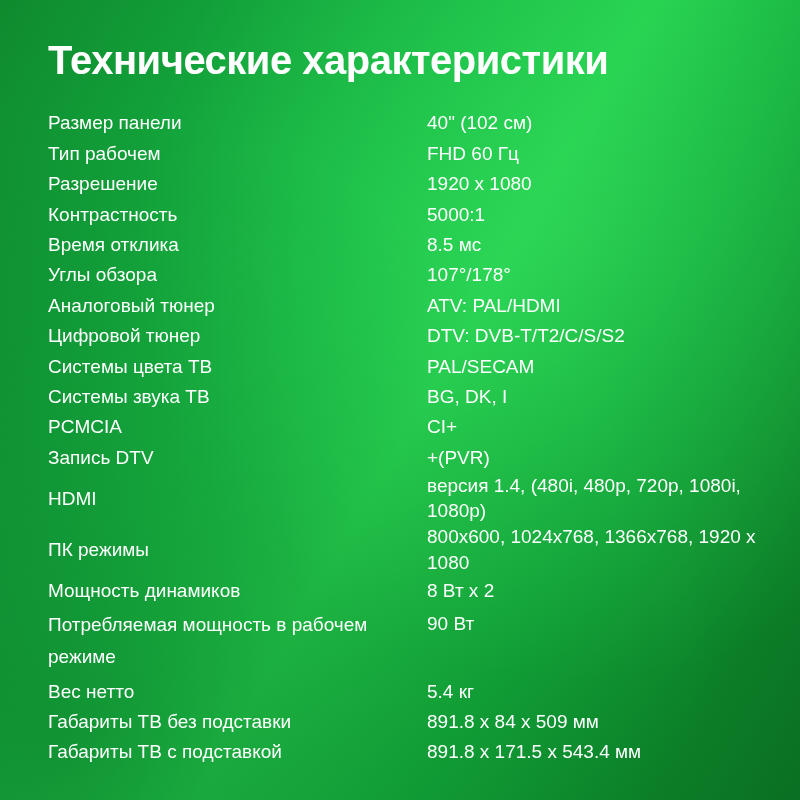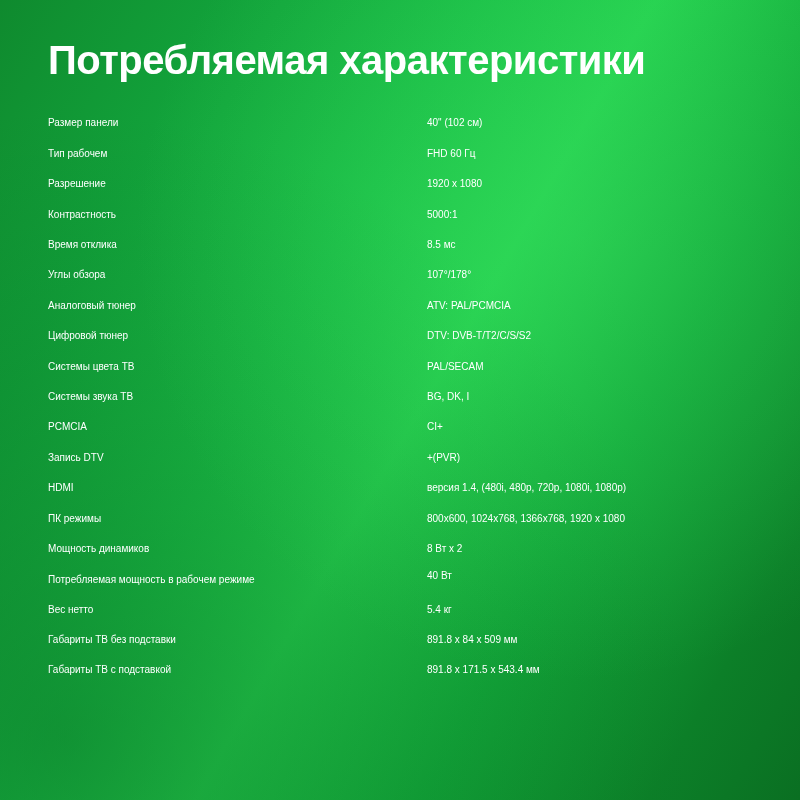--- a/index.html
+++ b/index.html
@@ -43,21 +43,21 @@
   }
   .spec-table {
     width: 100%;
     border-collapse: collapse;
     table-layout: fixed;
   }
   .spec-table tr {
     height: 30.4px;
   }
   .spec-table td {
-    font-size: 10px;
+    font-size: 19px;
     color: #ffffff;
     vertical-align: middle;
     padding: 0;
     line-height: 1.35;
   }
   .spec-table td.label {
     width: 375px;
     padding-left: 14px;
   }
   .spec-table td.value {
@@ -73,21 +73,21 @@
   .row-tall td.value {
     vertical-align: top;
     padding-top: 5px;
   }
 </style>
 </head>
 <body>
 
 <div id="spec-sheet">
   <div class="sheet-inner">
-    <div class="title">Потребляемая характеристики</div>
+    <div class="title">Технические характеристики</div>
     <table class="spec-table">
       <tbody>
           <tr>
             <td class="label">Размер панели</td>
             <td class="value">40" (102 см)</td>
           </tr>
           <tr>
             <td class="label">Тип рабочем</td>
             <td class="value">FHD 60 Гц</td>
           </tr>
@@ -102,21 +102,21 @@
           <tr>
             <td class="label">Время отклика</td>
             <td class="value">8.5 мс</td>
           </tr>
           <tr>
             <td class="label">Углы обзора</td>
             <td class="value">107°/178°</td>
           </tr>
           <tr>
             <td class="label">Аналоговый тюнер</td>
-            <td class="value">ATV: PAL/PCMCIA</td>
+            <td class="value">ATV: PAL/HDMI</td>
           </tr>
           <tr>
             <td class="label">Цифровой тюнер</td>
             <td class="value">DTV: DVB-T/T2/C/S/S2</td>
           </tr>
           <tr>
             <td class="label">Системы цвета ТВ</td>
             <td class="value">PAL/SECAM</td>
           </tr>
           <tr>
@@ -138,21 +138,21 @@
           <tr>
             <td class="label">ПК режимы</td>
             <td class="value">800x600, 1024x768, 1366x768, 1920 x 1080</td>
           </tr>
           <tr>
             <td class="label">Мощность динамиков</td>
             <td class="value">8 Вт x 2</td>
           </tr>
           <tr class="row-tall">
             <td class="label">Потребляемая мощность в рабочем режиме</td>
-            <td class="value">40 Вт</td>
+            <td class="value">90 Вт</td>
           </tr>
           <tr>
             <td class="label">Вес нетто</td>
             <td class="value">5.4 кг</td>
           </tr>
           <tr>
             <td class="label">Габариты ТВ без подставки</td>
             <td class="value">891.8 x 84 x 509 мм</td>
           </tr>
           <tr>

